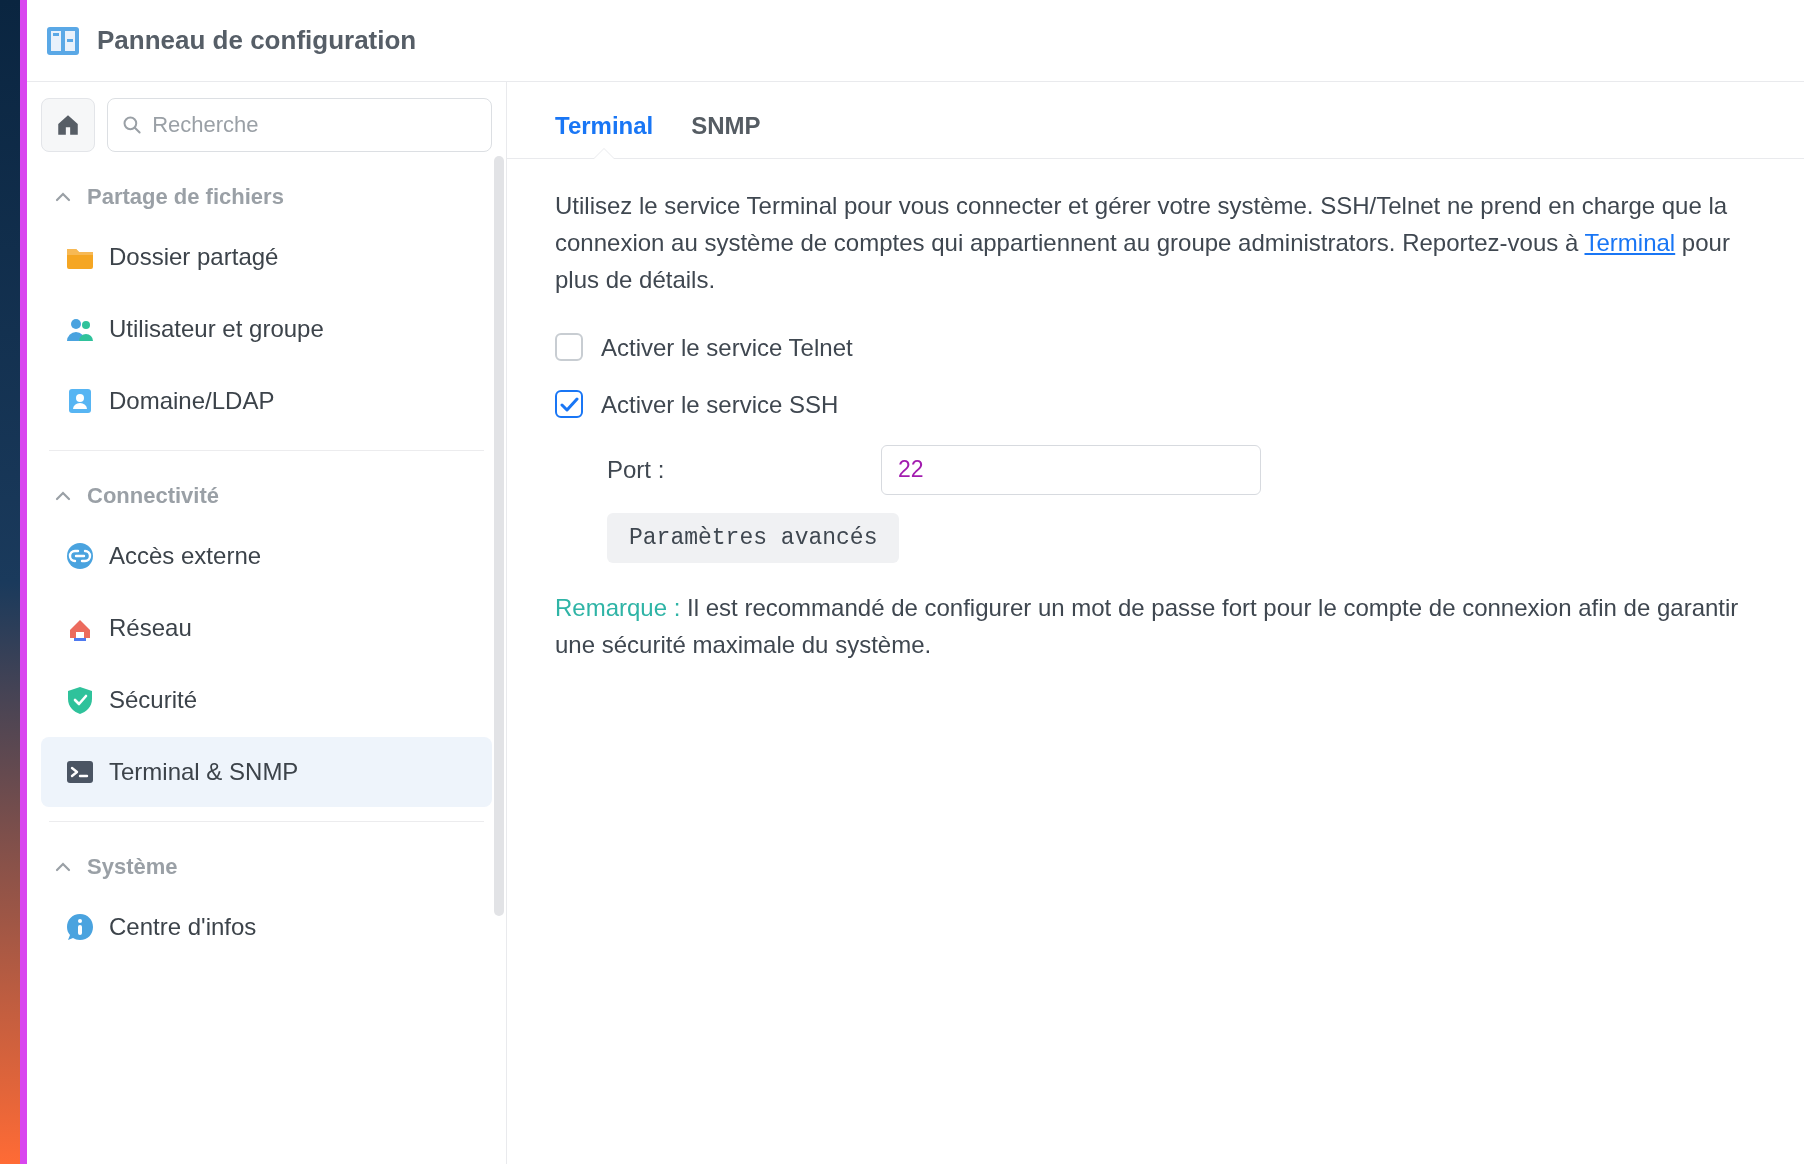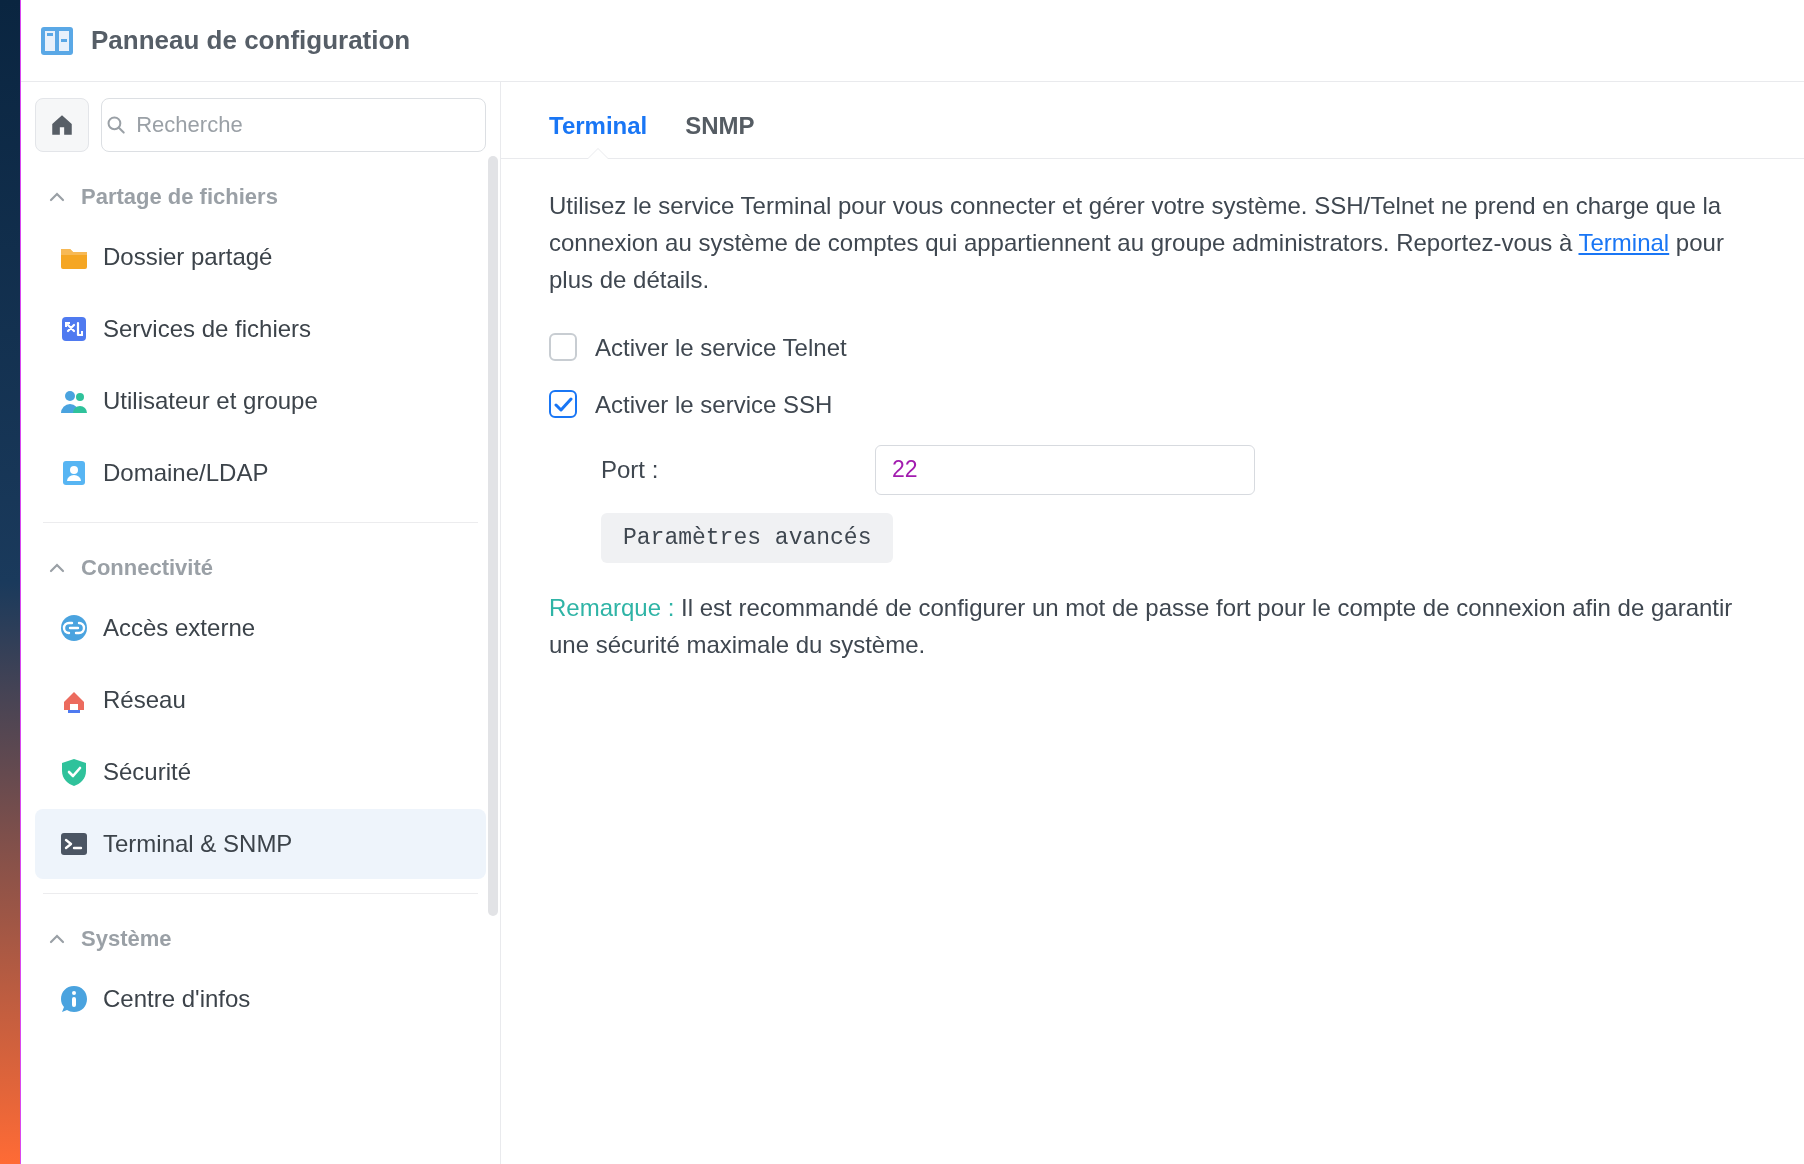--- a/index.html
+++ b/index.html
@@ -17,21 +17,21 @@
   width: 20px;
   background: linear-gradient(180deg, #0a2540 0%, #1a3a5c 50%, #ff6b35 100%);
   z-index: 0;
 }
 .window {
   position: absolute;
   left: 20px; right: 0; top: 0; bottom: 0;
   background: #fff;
   display: flex;
   flex-direction: column;
-  border-left: 1px solid #d946ef;
+  border-left: 7px solid #d946ef;
 }
 .titlebar {
   height: 82px;
   display: flex;
   align-items: center;
   padding: 0 18px;
   border-bottom: 1px solid #e9eaed;
   gap: 16px;
 }
 .app-icon {
@@ -68,21 +68,21 @@
   display: flex; align-items: center; justify-content: center;
   cursor: pointer;
 }
 .search-box {
   flex: 1;
   height: 54px;
   border: 1px solid #dcdfe3;
   border-radius: 8px;
   display: flex;
   align-items: center;
-  padding: 0 4px;
+  padding: 0 14px;
   gap: 10px;
   background: #fff;
 }
 .search-box input {
   border: none;
   outline: none;
   font-size: 22px;
   color: #9aa0a6;
   width: 100%;
   background: transparent;
@@ -277,30 +277,20 @@
         <div class="nav-item">
           <span class="nav-icon">
             <svg width="32" height="32" viewBox="0 0 32 32">
                 <path d="M3 8 h9 l3 3 h14 v15 a2 2 0 0 1 -2 2 H5 a2 2 0 0 1 -2 -2 Z" fill="#f5a623"></path>
                 <path d="M3 8 h9 l3 3 h14 v3 H3 Z" fill="#f7b955"></path>
               </svg>
           </span>
           <span>Dossier partagé</span>
         </div>
 
-        <div class="nav-item">
-          <span class="nav-icon">
-            <svg width="32" height="32" viewBox="0 0 32 32">
-                <rect x="4" y="4" width="24" height="24" rx="4" fill="#4f7af0"></rect>
-                <path d="M10 12 L16 18 M16 12 L10 18 M20 10 L20 22" stroke="#fff" stroke-width="2.2" fill="none" stroke-linecap="round"></path>
-                <path d="M12 10 h-4 v4 M20 22 h4 v-4" stroke="#fff" stroke-width="2" fill="none"></path>
-              </svg>
-          </span>
-          <span>Services de fichiers</span>
-        </div>
 
         <div class="nav-item">
           <span class="nav-icon">
             <svg width="32" height="32" viewBox="0 0 32 32">
                 <circle cx="12" cy="11" r="5" fill="#4aa3df"></circle>
                 <path d="M3 28 a9 9 0 0 1 18 0 Z" fill="#4aa3df"></path>
                 <circle cx="22" cy="12" r="4" fill="#2fc29b"></circle>
                 <path d="M15 28 a7 7 0 0 1 14 0 Z" fill="#2fc29b"></path>
               </svg>
           </span>

